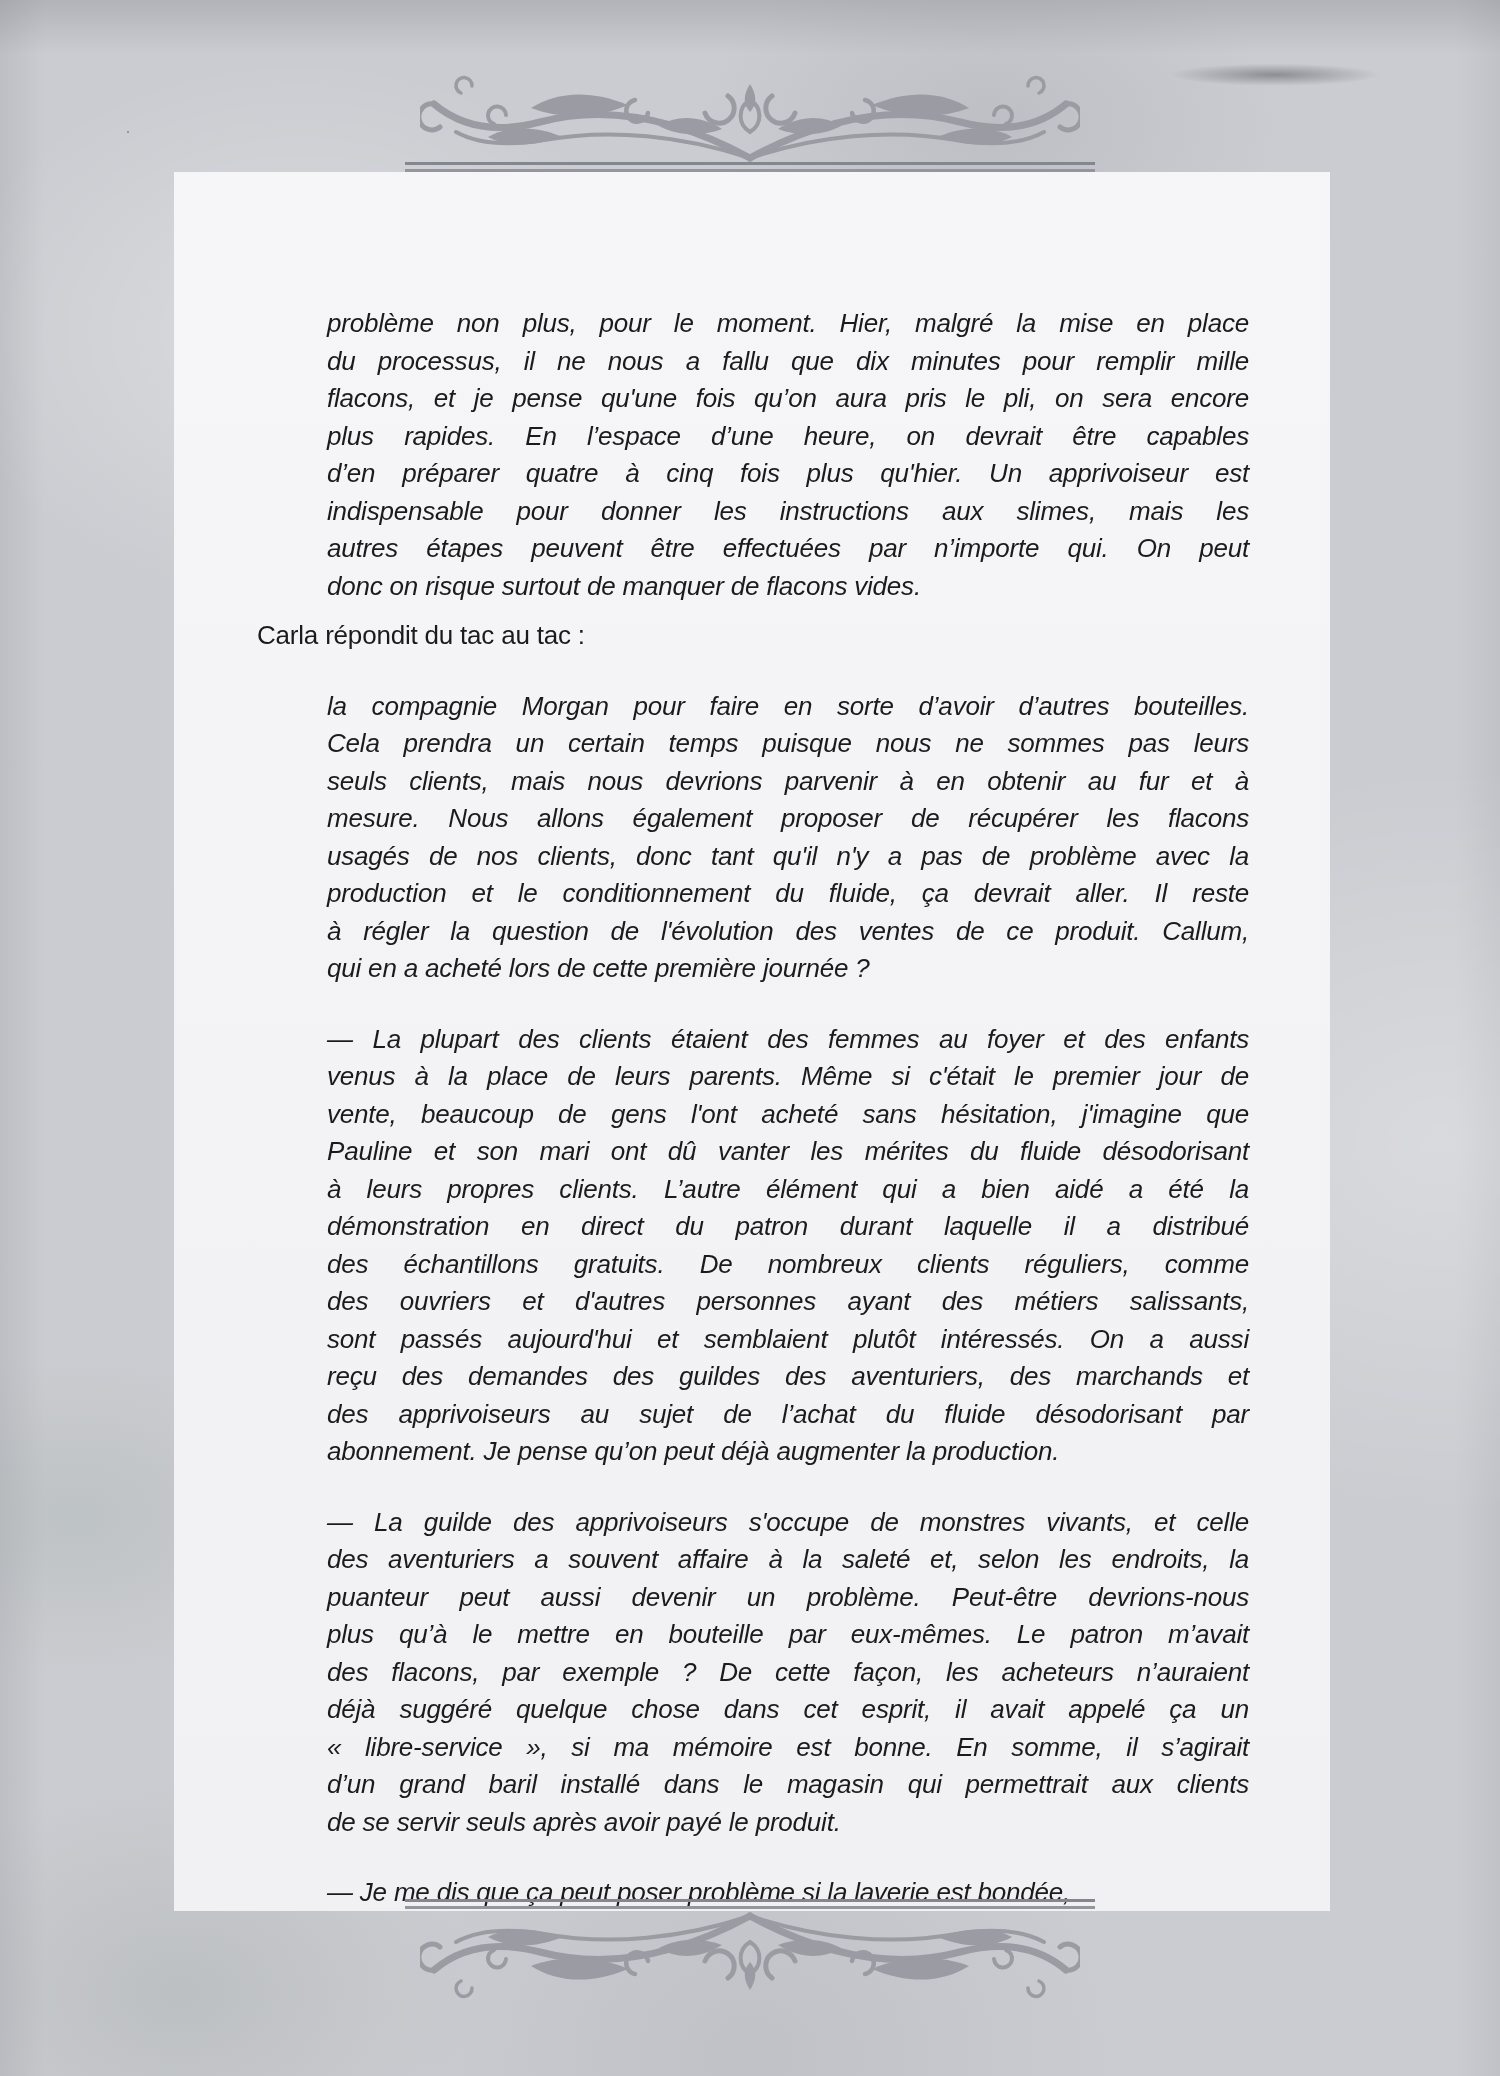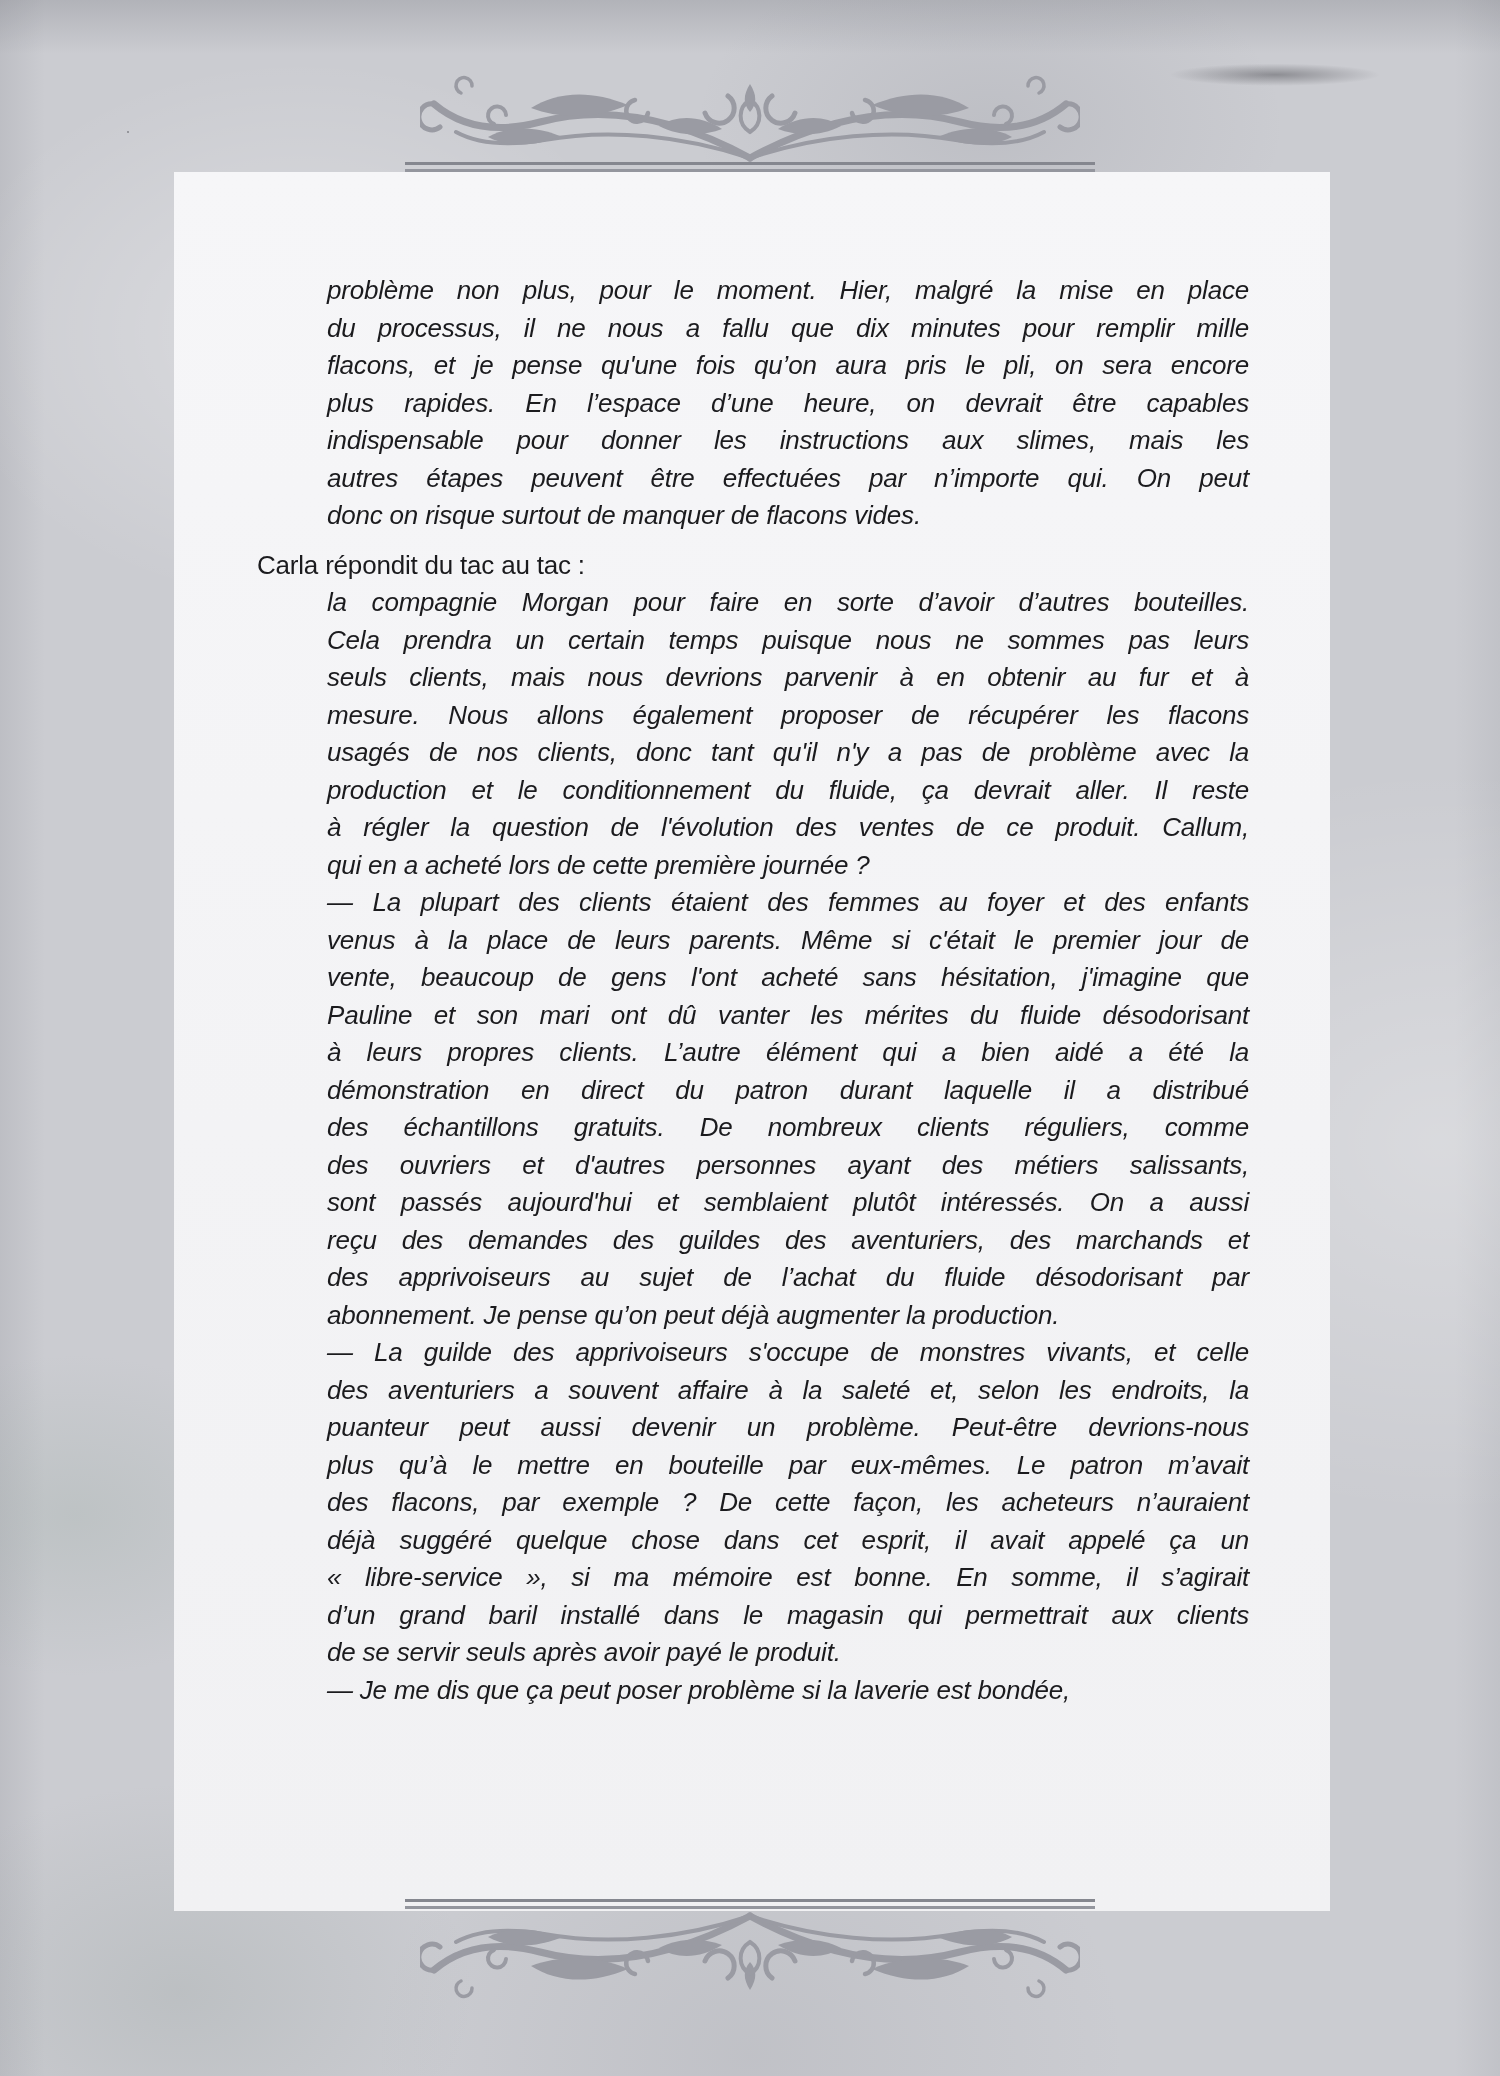--- a/index.html
+++ b/index.html
@@ -18,21 +18,21 @@
       radial-gradient(ellipse 600px 500px at 96% 55%, rgba(255,255,255,.28), transparent 75%),
       radial-gradient(ellipse 500px 420px at 50% 99%, rgba(130,132,140,.15), transparent 75%),
       linear-gradient(90deg, rgba(105,107,116,.14), rgba(105,107,116,0) 3%, rgba(105,107,116,0) 97%, rgba(105,107,116,.10));
   }
   .sheet{
     position:absolute;left:174px;top:172px;width:1156px;height:1739px;
     background:linear-gradient(180deg,#f6f6f8 0%,#f3f3f5 55%,#f1f1f3 100%);
     padding:100px 81px 0 83px;box-sizing:border-box;overflow:hidden;
   }
   .para{margin:0;}
-  .para.quote{margin-left:70px;font-style:italic;}
+  .para.quote{margin-left:70px;font-style:italic;margin-top:33px;}
   .para.narration{margin-top:12px;font-style:normal;}
   .tl{
     height:37.5px;line-height:37.5px;font-size:26px;letter-spacing:-0.2px;
     color:#1b1b1e;white-space:nowrap;
     text-align:justify;text-align-last:justify;text-justify:inter-word;
   }
   .tl.last,.narration .tl{text-align:left;text-align-last:left;}
   
   .ornament{position:absolute;left:405px;width:690px;}
   .ornament.top{top:74px;}
@@ -80,20 +80,21 @@
   </div>
 </div>
 
 <section class="sheet">
 
   <div class="para quote">
     <div class="tl">problème non plus, pour le moment. Hier, malgré la mise en place</div>
     <div class="tl">du processus, il ne nous a fallu que dix minutes pour remplir mille</div>
     <div class="tl">flacons, et je pense qu'une fois qu’on aura pris le pli, on sera encore</div>
     <div class="tl">plus rapides. En l’espace d’une heure, on devrait être capables</div>
+    <div class="tl">d’en préparer quatre à cinq fois plus qu'hier. Un apprivoiseur est</div>
     <div class="tl">indispensable pour donner les instructions aux slimes, mais les</div>
     <div class="tl">autres étapes peuvent être effectuées par n’importe qui. On peut</div>
     <div class="tl last">donc on risque surtout de manquer de flacons vides.</div>
   </div>
 
   <div class="para narration">
     <div class="tl last">Carla répondit du tac au tac :</div>
   </div>
 
   <div class="para quote">

